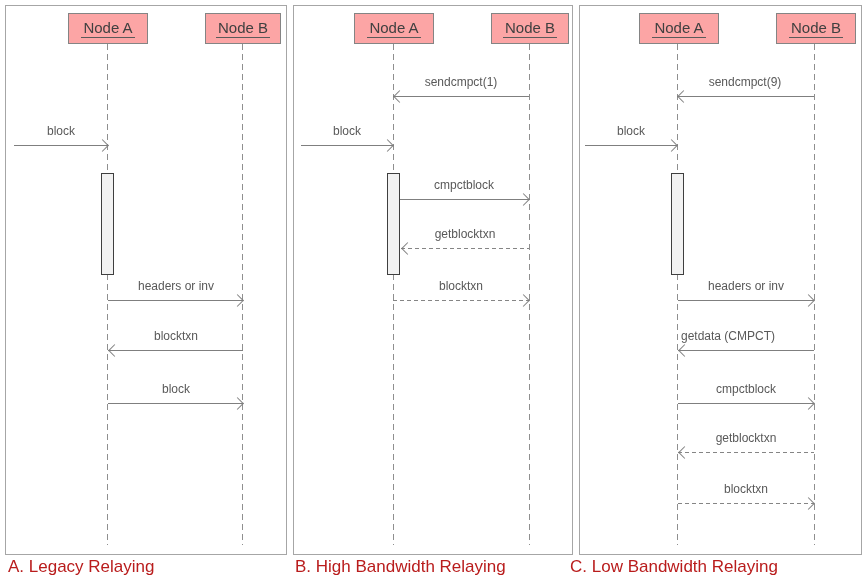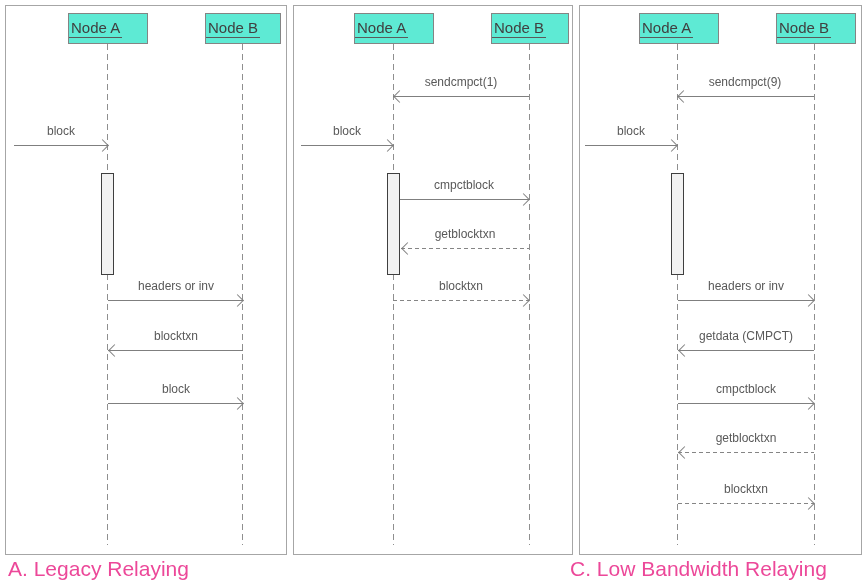--- a/index.html
+++ b/index.html
@@ -2,22 +2,22 @@
 <html><head>
 <meta charset="utf-8">
 <style>
   html,body{margin:0;padding:0;background:#ffffff;}
   .stage{
     position:relative;width:867px;height:581px;background:#ffffff;
     font-family:"Liberation Sans", sans-serif;overflow:hidden;
   }
   .panel{position:absolute;top:5px;height:548px;border:1px solid #a6a6a6;background:#ffffff;}
   .node{
-    position:absolute;top:13px;height:29px;background:#5eead4;border:1px solid #848484;
-    display:flex;align-items:center;justify-content:flex-start;
+    position:absolute;top:13px;height:29px;background:#fca5a5;border:1px solid #848484;
+    display:flex;align-items:center;justify-content:center;
     font-size:15px;color:#404040;z-index:3;
   }
   .node span{border-bottom:1px solid #5a5a5a;padding:0 2px 1px 2px;}
   .lifeline{
     position:absolute;top:44px;height:501px;width:1px;
     background:repeating-linear-gradient(to bottom,#8f8f8f 0 6px,transparent 6px 10px);
     z-index:1;
   }
   .act{
     position:absolute;top:173px;height:100px;width:11px;
@@ -25,21 +25,21 @@
   }
   .ml{position:absolute;height:1px;background:#7f7f7f;z-index:2;}
   .ml.d{background:repeating-linear-gradient(to right,#858585 0 4px,transparent 4px 7px);}
   .hr,.hl{position:absolute;width:8px;height:8px;z-index:2;}
   .hr{border-top:1px solid #7f7f7f;border-right:1px solid #7f7f7f;transform:rotate(45deg);}
   .hl{border-top:1px solid #7f7f7f;border-left:1px solid #7f7f7f;transform:rotate(-45deg);}
   .lb{
     position:absolute;transform:translateX(-50%);white-space:nowrap;
     font-size:12px;color:#595959;line-height:18px;z-index:3;
   }
-  .cap{position:absolute;top:557px;font-size:21px;color:#ec4899;z-index:3;}
+  .cap{position:absolute;top:557px;font-size:17px;color:#b91c1c;z-index:3;}
 </style>
 </head>
 <body>
 
 <div class="stage">
 
   <div class="panel" style="left:5px;width:280px;"></div>
   <div class="node" style="left:68px;width:78px;">
     <span>Node A</span>
   </div>
@@ -92,20 +92,21 @@
   <div class="lb" style="left:464px;top:176px;">cmpctblock</div>
 
   <div class="ml d" style="left:401px;top:248px;width:128px;"></div>
   <div class="hl" style="left:403px;top:244px;"></div>
   <div class="lb" style="left:465px;top:225px;">getblocktxn</div>
 
   <div class="ml d" style="left:393px;top:300px;width:136px;"></div>
   <div class="hr" style="left:519px;top:296px;"></div>
   <div class="lb" style="left:461px;top:277px;">blocktxn</div>
 
+  <div class="cap" style="left:295px;">B. High Bandwidth Relaying</div>
 
   <div class="panel" style="left:579px;width:281px;"></div>
   <div class="node" style="left:639px;width:78px;">
     <span>Node A</span>
   </div>
   <div class="node" style="left:776px;width:78px;">
     <span>Node B</span>
   </div>
   <div class="lifeline" style="left:677px;"></div>
   <div class="lifeline" style="left:814px;"></div>
@@ -118,21 +119,21 @@
   <div class="ml" style="left:585px;top:145px;width:92px;"></div>
   <div class="hr" style="left:667px;top:141px;"></div>
   <div class="lb" style="left:631px;top:122px;">block</div>
 
   <div class="ml" style="left:678px;top:300px;width:136px;"></div>
   <div class="hr" style="left:804px;top:296px;"></div>
   <div class="lb" style="left:746px;top:277px;">headers or inv</div>
 
   <div class="ml" style="left:678px;top:350px;width:136px;"></div>
   <div class="hl" style="left:680px;top:346px;"></div>
-  <div class="lb" style="left:746px;top:327px;">getdata (CMPCT)</div>
+  <div class="lb" style="left:728px;top:327px;">getdata (CMPCT)</div>
 
   <div class="ml" style="left:678px;top:403px;width:136px;"></div>
   <div class="hr" style="left:804px;top:399px;"></div>
   <div class="lb" style="left:746px;top:380px;">cmpctblock</div>
 
   <div class="ml d" style="left:678px;top:452px;width:136px;"></div>
   <div class="hl" style="left:680px;top:448px;"></div>
   <div class="lb" style="left:746px;top:429px;">getblocktxn</div>
 
   <div class="ml d" style="left:678px;top:503px;width:136px;"></div>

